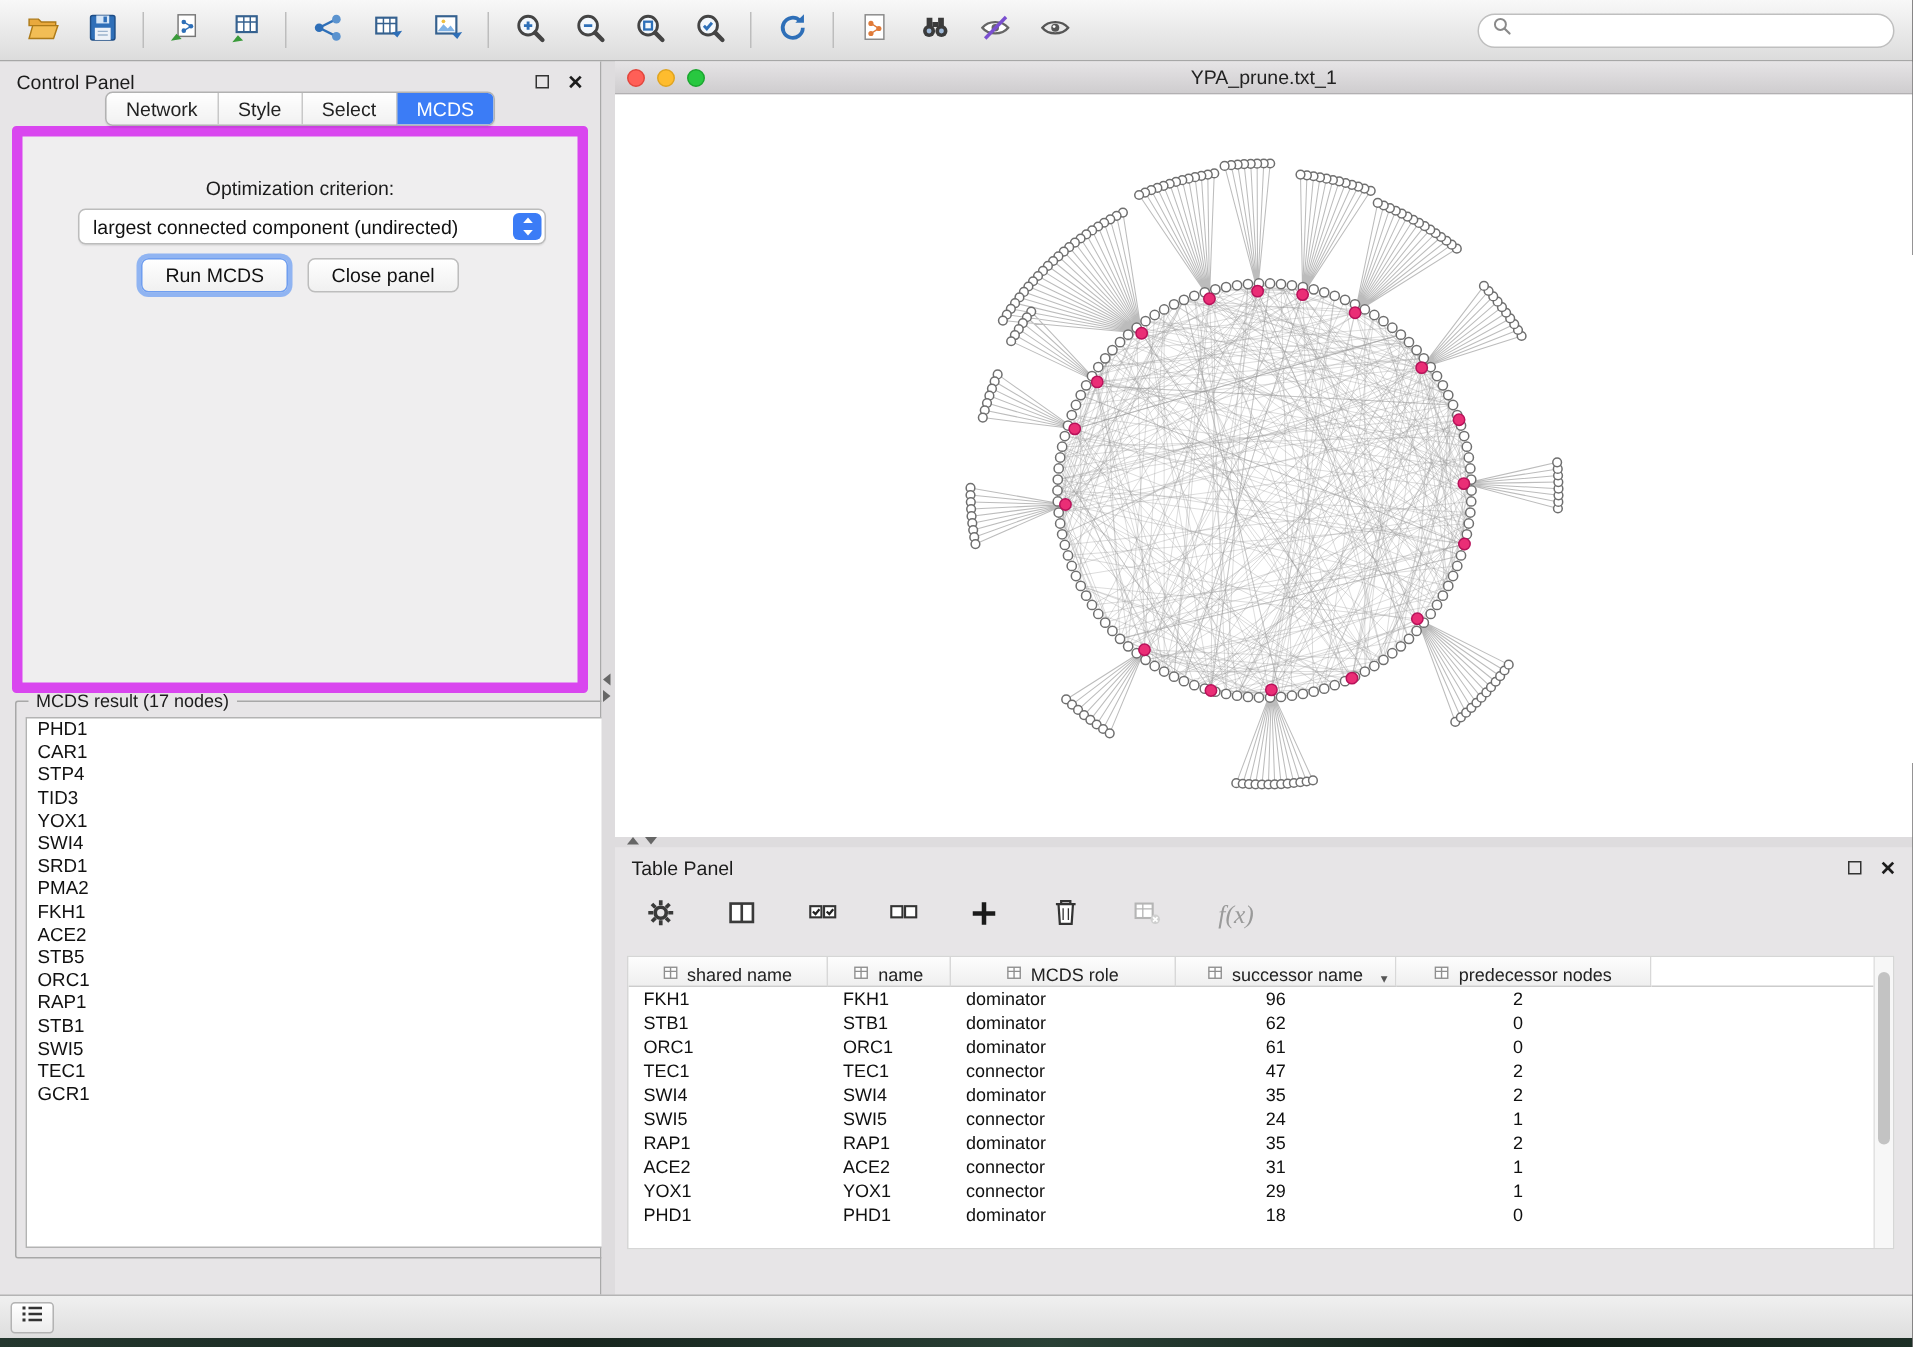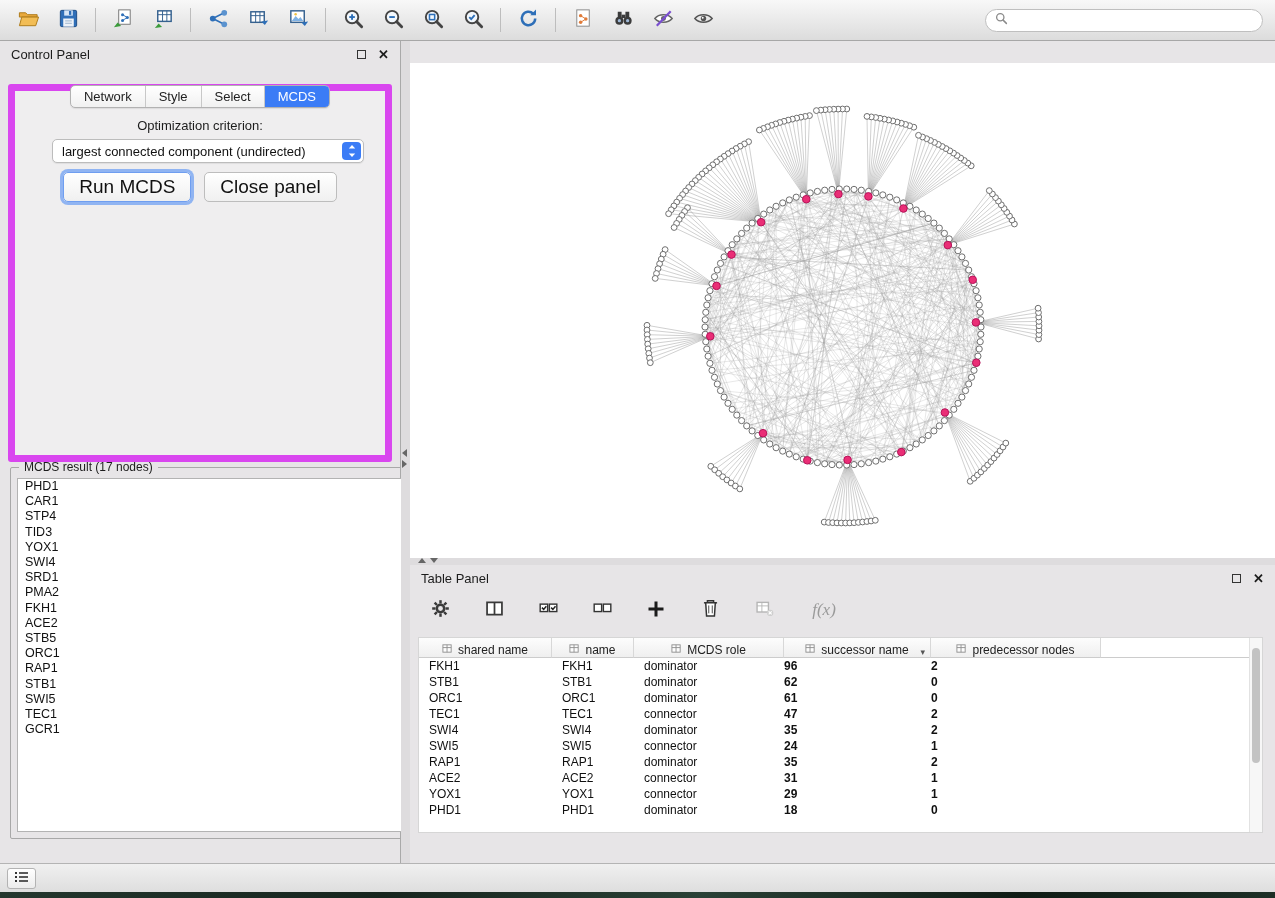--- a/index.html
+++ b/index.html
@@ -20,38 +20,38 @@
 
   
   #control-panel{position:absolute;left:0;top:41px;width:401px;height:822px;
     background:#e7e5e7;border-right:1px solid #a9a9a9;}
   .panel-header{height:27px;display:flex;align-items:center;padding:0 11px;font-size:13px;color:#1c1c1c;}
   .win-btns{margin-left:auto;display:flex;align-items:center;gap:12px;}
   .float-btn{width:9px;height:9px;border:1.5px solid #333;display:inline-block;cursor:pointer;}
   .close-x{font-size:13px;font-weight:bold;color:#1c1c1c;line-height:1;cursor:pointer;}
 
   .seg-wrap{position:absolute;left:0;width:100%;display:flex;justify-content:center;z-index:2;}
-  #cp-tabs{top:44px;}
+  #cp-tabs{top:20px;}
   .seg{display:flex;border:1px solid #b2b2b2;border-radius:5px;overflow:hidden;
     background:linear-gradient(#ffffff,#f1f1f1);box-shadow:0 1px 1px rgba(0,0,0,.08);}
   .seg-item{padding:3px 13px;font-size:13px;color:#222;border-left:1px solid #c8c8c8;cursor:pointer;white-space:nowrap;}
   .seg-item:first-child{border-left:none;}
   .seg-item.active{background:#3b7cf6;color:#fff;}
 
   #tab-pane{position:absolute;left:8px;top:43px;width:384px;height:378px;
     background:#efeeef;border:7px solid #d946ef;border-radius:3px;z-index:1;}
   #opt-label{position:absolute;left:0;top:27px;width:100%;text-align:center;font-size:13px;color:#1c1c1c;}
   #criterion{position:absolute;left:37px;top:48px;width:312px;height:24px;background:#fff;
     border:1px solid #bcbcbc;border-radius:5px;display:flex;align-items:center;
     padding:0 26px 0 9px;font-size:13px;color:#111;cursor:pointer;box-shadow:0 1px 1px rgba(0,0,0,.07);}
   .pop-cap{position:absolute;right:2px;top:2px;width:19px;height:18px;background:#3b7cf6;
     border-radius:4px;display:flex;align-items:center;justify-content:center;}
   #cp-buttons{position:absolute;left:0;top:81px;width:100%;display:flex;justify-content:center;gap:13px;}
   .btn{background:linear-gradient(#ffffff,#f0f0f0);border:1px solid #bdbdbd;border-radius:5px;
-    padding:3px 15px;font-size:19px;color:#111;cursor:pointer;}
+    padding:3px 15px;font-size:13px;color:#111;cursor:pointer;}
   .btn.focused{box-shadow:0 0 0 3px rgba(66,133,244,.55);border-color:#6f9ef0;}
 
   #mcds-fieldset{position:absolute;left:10px;top:426px;width:452px;height:372px;
     border:1px solid #a8a8a8;border-radius:2px;}
   #mcds-legend{position:absolute;left:8px;top:-8px;background:#e7e5e7;padding:0 5px;
     font-size:12px;color:#1c1c1c;}
   #mcds-listbox{position:absolute;left:6px;right:6px;top:10px;bottom:6px;background:#fff;
     border:1px solid #b3b3b3;overflow:hidden;}
   .list-item{font-size:12.5px;color:#111;line-height:15.2px;padding-left:7px;cursor:default;}
 
@@ -85,21 +85,21 @@
   #table-wrap{position:absolute;left:8px;top:72px;width:845px;height:196px;background:#fff;
     border:1px solid #d6d6d6;overflow:hidden;}
   #thead{display:flex;height:20px;}
   .th{background:linear-gradient(#fdfdfd,#efefef);border-right:1px solid #d8d8d8;
     border-bottom:1px solid #cccccc;display:flex;align-items:flex-end;justify-content:center;
     gap:5px;font-size:12px;color:#222;position:relative;cursor:pointer;}
   .th .chev{position:absolute;right:5px;font-size:9px;color:#555;}
   .tr{display:flex;height:16px;align-items:center;cursor:default;}
   .td{font-size:12px;color:#101010;overflow:hidden;white-space:nowrap;}
   .td.txt{padding-left:10px;}
-  .td.num{text-align:left;font-weight:bold;}
+  .td.num{text-align:center;}
   #vscroll{position:absolute;right:0;top:0;bottom:0;width:13px;background:#f7f7f7;
     border-left:1px solid #e2e2e2;}
   #vthumb{position:absolute;left:2px;right:2px;top:10px;height:115px;background:#c3c3c3;border-radius:5px;cursor:pointer;}
   #tp-tabs{top:270px;}
 
   
   #status-bar{position:absolute;left:0;top:863px;width:1275px;height:29px;
     background:linear-gradient(#f0f0f0,#dedede);border-top:1px solid #b4b4b4;}
   #menu-btn{position:absolute;left:7px;top:4px;width:29px;height:21px;background:linear-gradient(#fff,#ececec);
     border:1px solid #b3b3b3;border-radius:3px;display:flex;align-items:center;justify-content:center;cursor:pointer;}
@@ -345,20 +345,28 @@
 
   <div id="v-split">
     <div class="split-arrows">
       <span class="tri-l"></span>
       <span class="tri-r"></span>
     </div>
   </div>
 
   <div id="right">
 
+    <div id="net-titlebar">
+      <div id="net-title">YPA_prune.txt_1</div>
+      <div class="traffic">
+        <span class="tl red"></span>
+        <span class="tl yellow"></span>
+        <span class="tl green"></span>
+      </div>
+    </div>
 
     <div id="net-canvas">
       <svg id="net-svg" viewBox="0 0 865 495" width="865" height="495">
           <path d="M558.7 207L393.2 396.1M567.9 234.8L539.2 175.9M506.2 147L472.8 396.1M322.2 181.7L529.3 165.1M299.9 300.3L379.3 136.9M570.8 271.3L299.9 300.3M422 126.4L314.1 193.9M295.2 256.7L551.9 193.9M564 307.3L523.9 367.9M295 264L570.2 278.7M548 340.3L444 126.4M342.1 367.9L479.8 134.2M534.4 357.6L569.2 286M372.7 139.9L499.9 143.3M296.8 286L372.7 139.9M372.7 388.1L569.2 286M570.2 249.3L342.1 367.9M393.2 396.1L551.9 193.9M548 187.7L393.2 131.9M465.8 398.1L561.5 213.7M414.7 400.8L506.2 147M296.8 286L407.4 128.4M414.7 400.8L386.2 134.2M298.1 234.8L512.3 376.9M302 220.7L523.9 160.1M393.2 131.9L372.7 388.1M512.3 151.1L555.5 327.6M299.9 227.7L569.2 286M310.5 327.6L493.3 388.1M479.8 134.2L444 401.6M326.8 352.1L570.2 278.7M539.2 352.1L302 307.3M570.2 249.3L359.8 381M534.4 170.4L386.2 393.8M570.8 271.3L372.7 139.9M567.9 293.2L429.3 126M336.7 362.9L564 307.3M298.1 293.2L318 187.7M451.3 127.2L529.3 362.9M310.5 200.4L566.1 300.3M331.6 170.4L499.9 384.7M347.8 372.5L499.9 384.7M570.2 249.3L551.9 334.1M366.1 384.7L296.8 242M551.9 334.1L555.5 200.4M551.9 334.1L444 126.4M400.2 129.9L555.5 200.4M372.7 139.9L472.8 396.1M472.8 131.9L436.7 402M314.1 193.9L558.7 207M342.1 160.1L558.7 321M295.8 249.3L331.6 170.4M326.8 352.1L295.2 271.3M299.9 300.3L529.3 165.1M523.9 367.9L326.8 175.9M331.6 357.6L295.8 278.7M569.2 286L359.8 147M347.8 155.5L295.2 271.3M534.4 170.4L414.7 400.8M318 340.3L558.7 207M523.9 367.9L486.7 136.9M566.1 300.3L393.2 131.9M543.8 181.7L379.3 136.9M372.7 388.1L318 187.7M571 264L393.2 396.1M295.2 256.7L372.7 388.1M331.6 357.6L436.7 402M379.3 136.9L534.4 170.4M569.2 286L465.8 398.1M506.2 147L558.7 207M331.6 170.4L518.2 155.5M570.8 256.7L506.2 381M295 264L331.6 357.6M451.3 400.8L444 126.4M486.7 136.9L372.7 388.1M386.2 393.8L539.2 352.1M310.5 327.6L486.7 391.1M314.1 193.9L558.7 207M548 340.3L326.8 175.9M366.1 143.3L555.5 327.6M558.7 207L295.8 249.3M336.7 362.9L436.7 402M379.3 136.9L298.1 293.2M543.8 181.7L366.1 384.7M372.7 388.1L558.7 321M548 340.3L353.7 376.9M570.2 249.3L336.7 165.1M571 264L318 187.7M512.3 376.9L566.1 227.7M347.8 155.5L295.8 278.7M567.9 234.8L506.2 381M558.7 321L555.5 200.4M558.7 207L353.7 151.1M386.2 134.2L506.2 381M296.8 286L414.7 400.8M436.7 126L322.2 346.3M499.9 384.7L570.2 278.7M436.7 126L326.8 175.9M310.5 200.4L310.5 327.6M295 264L499.9 143.3M472.8 396.1L295.2 271.3M569.2 286L302 307.3M561.5 213.7L570.2 278.7M379.3 136.9L444 401.6M499.9 384.7L523.9 160.1M366.1 143.3L366.1 384.7M400.2 398.1L298.1 234.8M548 340.3L400.2 129.9M569.2 286L506.2 147M295 264L479.8 393.8M379.3 136.9L558.7 207M499.9 143.3L499.9 384.7M353.7 151.1L407.4 399.6M302 220.7L451.3 127.2M379.3 136.9L295.2 271.3M429.3 126L512.3 151.1M567.9 293.2L414.7 400.8M444 401.6L379.3 136.9M326.8 175.9L366.1 384.7M326.8 175.9L336.7 362.9M336.7 165.1L295.2 271.3M551.9 193.9L436.7 402M512.3 376.9L444 126.4M422 401.6L295.2 271.3M302 220.7L436.7 402M295.2 256.7L555.5 200.4M561.5 213.7L407.4 399.6M304.5 213.7L400.2 398.1M555.5 327.6L571 264M558.7 321L543.8 181.7M564 307.3L304.5 213.7M393.2 396.1L567.9 234.8M295.2 271.3L326.8 175.9M539.2 175.9L310.5 200.4M318 187.7L386.2 393.8M566.1 300.3L310.5 200.4M472.8 396.1L548 187.7M570.2 249.3L304.5 213.7M543.8 181.7L298.1 293.2M304.5 213.7L353.7 376.9M451.3 127.2L353.7 376.9M331.6 170.4L295.2 256.7M322.2 346.3L295.8 278.7M512.3 376.9L400.2 398.1M318 187.7L566.1 300.3M523.9 367.9L551.9 193.9M295 264L548 340.3M506.2 381L422 126.4M379.3 136.9L318 187.7M570.8 256.7L451.3 127.2M347.8 372.5L472.8 131.9M479.8 134.2L539.2 175.9M458.6 128.4L539.2 175.9M551.9 334.1L353.7 376.9M567.9 293.2L331.6 170.4M512.3 376.9L451.3 127.2M569.2 242L304.5 314.3M555.5 327.6L534.4 170.4M534.4 170.4L296.8 242M299.9 227.7L571 264M386.2 134.2L436.7 402M548 187.7L347.8 155.5M529.3 165.1L414.7 400.8M561.5 314.3L318 340.3M465.8 398.1L458.6 128.4M566.1 300.3L322.2 346.3M347.8 155.5L543.8 346.3M314.1 193.9L407.4 128.4M366.1 384.7L499.9 384.7M359.8 147L342.1 367.9M529.3 165.1L353.7 151.1M307.3 321L436.7 126M570.8 256.7L518.2 155.5M414.7 400.8L543.8 346.3M539.2 352.1L393.2 396.1M379.3 391.1L429.3 126M566.1 227.7L298.1 234.8M407.4 399.6L472.8 396.1M295.2 271.3L499.9 143.3M534.4 170.4L570.2 278.7M570.2 278.7L307.3 321M539.2 175.9L336.7 362.9M386.2 393.8L555.5 327.6M295.2 271.3L318 340.3M566.1 227.7L326.8 175.9M307.3 321L366.1 143.3M342.1 367.9L465.8 398.1M322.2 346.3L465.8 398.1M422 126.4L336.7 362.9M298.1 234.8L551.9 334.1M422 401.6L322.2 181.7M529.3 165.1L298.1 234.8M295.2 256.7L479.8 393.8M414.7 127.2L567.9 234.8M414.7 127.2L570.8 271.3M465.8 129.9L400.2 129.9M414.7 400.8L539.2 175.9M564 307.3L569.2 242M336.7 165.1L479.8 134.2M548 187.7L359.8 381M543.8 346.3L569.2 286M539.2 175.9L326.8 352.1M436.7 402L336.7 165.1M506.2 381L336.7 165.1M523.9 160.1L322.2 181.7M336.7 362.9L429.3 402M296.8 242L561.5 213.7M564 307.3L336.7 362.9M569.2 242L295.8 278.7M534.4 170.4L295.2 271.3M529.3 165.1L366.1 384.7M379.3 391.1L529.3 362.9M386.2 393.8L570.8 256.7M299.9 300.3L331.6 170.4M407.4 399.6L422 126.4M351.1 159.2L304.5 314.3M351.1 159.2L566.1 227.7M351.1 159.2L296.8 286M351.1 159.2L458.6 128.4M351.1 159.2L499.9 384.7M351.1 159.2L571 264M351.1 159.2L499.9 384.7M351.1 159.2L558.7 207M351.1 159.2L506.2 381M396.3 136.2L555.5 200.4M396.3 136.2L372.7 388.1M396.3 136.2L555.5 327.6M396.3 136.2L570.8 256.7M396.3 136.2L451.3 127.2M396.3 136.2L359.8 381M396.3 136.2L486.7 391.1M396.3 136.2L407.4 399.6M396.3 136.2L379.3 136.9M428.4 131.1L465.8 129.9M428.4 131.1L486.7 391.1M428.4 131.1L366.1 384.7M428.4 131.1L331.6 357.6M428.4 131.1L529.3 362.9M428.4 131.1L548 187.7M428.4 131.1L295.8 249.3M428.4 131.1L302 307.3M428.4 131.1L529.3 362.9M458.4 133.4L326.8 352.1M458.4 133.4L379.3 391.1M458.4 133.4L296.8 242M458.4 133.4L534.4 357.6M458.4 133.4L400.2 129.9M458.4 133.4L379.3 391.1M458.4 133.4L569.2 286M458.4 133.4L518.2 155.5M458.4 133.4L298.1 234.8M493.4 145.5L551.9 334.1M493.4 145.5L342.1 160.1M493.4 145.5L564 307.3M493.4 145.5L310.5 200.4M493.4 145.5L318 187.7M493.4 145.5L555.5 200.4M493.4 145.5L379.3 136.9M493.4 145.5L436.7 402M493.4 145.5L429.3 402M537.8 182.1L295 264M537.8 182.1L570.8 256.7M537.8 182.1L444 401.6M537.8 182.1L307.3 207M537.8 182.1L353.7 151.1M537.8 182.1L523.9 160.1M537.8 182.1L543.8 181.7M537.8 182.1L512.3 376.9M537.8 182.1L298.1 293.2M565.9 259.4L570.2 249.3M565.9 259.4L570.8 256.7M565.9 259.4L372.7 388.1M565.9 259.4L372.7 139.9M565.9 259.4L393.2 131.9M565.9 259.4L444 126.4M565.9 259.4L529.3 165.1M565.9 259.4L569.2 242M565.9 259.4L451.3 127.2M534.9 349.5L379.3 136.9M534.9 349.5L558.7 207M534.9 349.5L422 126.4M534.9 349.5L436.7 126M534.9 349.5L318 187.7M534.9 349.5L444 401.6M534.9 349.5L543.8 181.7M534.9 349.5L571 264M534.9 349.5L310.5 327.6M437.6 396.9L506.2 381M437.6 396.9L506.2 147M437.6 396.9L566.1 227.7M437.6 396.9L295 264M437.6 396.9L436.7 402M437.6 396.9L479.8 134.2M437.6 396.9L422 401.6M437.6 396.9L548 187.7M437.6 396.9L310.5 327.6M353 370.2L523.9 160.1M353 370.2L347.8 155.5M353 370.2L393.2 396.1M353 370.2L493.3 139.9M353 370.2L512.3 376.9M353 370.2L555.5 200.4M353 370.2L366.1 143.3M353 370.2L298.1 234.8M353 370.2L393.2 396.1M300.3 273.3L451.3 127.2M300.3 273.3L548 187.7M300.3 273.3L295.2 271.3M300.3 273.3L564 220.7M300.3 273.3L512.3 376.9M300.3 273.3L555.5 327.6M300.3 273.3L379.3 136.9M300.3 273.3L299.9 227.7M300.3 273.3L436.7 126M306.5 222.9L472.8 131.9M306.5 222.9L322.2 181.7M306.5 222.9L298.1 234.8M306.5 222.9L458.6 399.6M306.5 222.9L523.9 160.1M306.5 222.9L558.7 321M306.5 222.9L564 307.3M306.5 222.9L523.9 160.1M306.5 222.9L523.9 160.1M321.5 191.6L539.2 175.9M321.5 191.6L359.8 381M321.5 191.6L567.9 234.8M321.5 191.6L304.5 213.7M321.5 191.6L342.1 367.9M321.5 191.6L529.3 165.1M321.5 191.6L570.2 249.3M321.5 191.6L295 264M321.5 191.6L331.6 170.4M562.7 216.8L512.3 376.9M562.7 216.8L543.8 181.7M562.7 216.8L295.2 256.7M562.7 216.8L414.7 400.8M562.7 216.8L458.6 399.6M562.7 216.8L518.2 372.5M562.7 216.8L342.1 367.9M562.7 216.8L551.9 193.9M562.7 216.8L331.6 357.6M562.7 216.8L295.8 278.7M566.3 299.7L429.3 126M566.3 299.7L336.7 362.9M566.3 299.7L561.5 213.7M566.3 299.7L571 264M566.3 299.7L295.2 256.7M566.3 299.7L506.2 147M566.3 299.7L534.4 170.4M566.3 299.7L359.8 147M566.3 299.7L295 264M566.3 299.7L331.6 357.6M491.3 389.1L558.7 207M491.3 389.1L366.1 143.3M491.3 389.1L353.7 376.9M491.3 389.1L336.7 165.1M491.3 389.1L539.2 175.9M491.3 389.1L407.4 399.6M491.3 389.1L534.4 170.4M491.3 389.1L529.3 165.1M491.3 389.1L444 401.6M491.3 389.1L331.6 170.4M397.3 397.3L353.7 151.1M397.3 397.3L566.1 227.7M397.3 397.3L436.7 126M397.3 397.3L295.8 249.3M397.3 397.3L458.6 399.6M397.3 397.3L422 126.4M397.3 397.3L451.3 400.8M397.3 397.3L295.8 249.3M397.3 397.3L400.2 129.9M397.3 397.3L436.7 126" stroke="#9a9a9a" stroke-width="0.55" opacity="0.42" fill="none"></path>
           <path d="M351.1 159.2L338.6 78.7M351.1 159.2L334.4 80.9M351.1 159.2L330.2 83.2M351.1 159.2L326.1 85.5M351.1 159.2L322.1 88M351.1 159.2L318.1 90.6M351.1 159.2L314.2 93.3M351.1 159.2L310.4 96M351.1 159.2L306.6 98.8M351.1 159.2L302.8 101.8M351.1 159.2L299.2 104.8M351.1 159.2L295.6 107.9M351.1 159.2L292.1 111M351.1 159.2L288.6 114.3M351.1 159.2L285.3 117.6M351.1 159.2L282 121M351.1 159.2L278.7 124.5M351.1 159.2L275.6 128M351.1 159.2L272.6 131.6M351.1 159.2L269.6 135.3M351.1 159.2L266.7 139.1M351.1 159.2L263.9 142.9M351.1 159.2L261.2 146.8M351.1 159.2L258.6 150.7M396.3 136.2L399.5 52.6M396.3 136.2L395.2 53.4M396.3 136.2L390.9 54.2M396.3 136.2L386.7 55.1M396.3 136.2L382.4 56.1M396.3 136.2L378.2 57.1M396.3 136.2L374 58.3M396.3 136.2L369.8 59.5M396.3 136.2L365.7 60.9M396.3 136.2L361.6 62.3M396.3 136.2L357.5 63.8M396.3 136.2L353.4 65.4M396.3 136.2L349.4 67M428.4 131.1L436.8 46M428.4 131.1L432.5 46M428.4 131.1L428.1 46.1M428.4 131.1L423.8 46.2M428.4 131.1L419.4 46.4M428.4 131.1L415.1 46.7M428.4 131.1L410.8 47.1M428.4 131.1L406.4 47.6M458.4 133.4L503.8 64.2M458.4 133.4L499.6 62.7M458.4 133.4L495.5 61.4M458.4 133.4L491.3 60.2M458.4 133.4L487.1 59M458.4 133.4L482.8 57.9M458.4 133.4L478.6 57M458.4 133.4L474.3 56.1M458.4 133.4L470 55.3M458.4 133.4L465.7 54.5M458.4 133.4L461.3 53.9M458.4 133.4L457 53.4M493.4 145.5L561.2 102.8M493.4 145.5L557.8 100.1M493.4 145.5L554.3 97.5M493.4 145.5L550.7 95M493.4 145.5L547.1 92.5M493.4 145.5L543.5 90.1M493.4 145.5L539.8 87.8M493.4 145.5L536 85.6M493.4 145.5L532.2 83.5M493.4 145.5L528.3 81.4M493.4 145.5L524.5 79.4M493.4 145.5L520.5 77.5M493.4 145.5L516.6 75.7M493.4 145.5L512.5 74M493.4 145.5L508.5 72.3M537.8 182.1L604.4 161M537.8 182.1L602 157M537.8 182.1L599.5 153.1M537.8 182.1L596.8 149.3M537.8 182.1L594.1 145.5M537.8 182.1L591.3 141.8M537.8 182.1L588.4 138.1M537.8 182.1L585.5 134.6M537.8 182.1L582.4 131M537.8 182.1L579.3 127.6M565.9 259.4L628.6 276M565.9 259.4L628.9 271.6M565.9 259.4L629 267.2M565.9 259.4L629 262.8M565.9 259.4L628.9 258.4M565.9 259.4L628.7 254M565.9 259.4L628.5 249.6M565.9 259.4L628.1 245.2M534.9 349.5L560.2 418.3M534.9 349.5L563.9 415.3M534.9 349.5L567.4 412.1M534.9 349.5L570.9 408.9M534.9 349.5L574.3 405.5M534.9 349.5L577.6 402.1M534.9 349.5L580.9 398.6M534.9 349.5L584 395.1M534.9 349.5L587.1 391.5M534.9 349.5L590.1 387.8M534.9 349.5L593 384M534.9 349.5L595.8 380.1M437.6 396.9L414.2 459.1M437.6 396.9L418.5 459.5M437.6 396.9L422.7 459.7M437.6 396.9L427 459.9M437.6 396.9L431.3 460M437.6 396.9L435.6 460M437.6 396.9L439.8 459.9M437.6 396.9L444.1 459.7M437.6 396.9L448.4 459.4M437.6 396.9L452.6 459M437.6 396.9L456.9 458.5M437.6 396.9L461.1 458M437.6 396.9L465.3 457.3M353 370.2L300.8 403.3M353 370.2L304.7 406.8M353 370.2L308.7 410.3M353 370.2L312.7 413.7M353 370.2L316.9 416.9M353 370.2L321.1 420M353 370.2L325.4 423M353 370.2L329.8 425.9M300.3 273.3L237 262.3M300.3 273.3L237 267M300.3 273.3L237.2 271.7M300.3 273.3L237.4 276.4M300.3 273.3L237.7 281.1M300.3 273.3L238.2 285.8M300.3 273.3L238.8 290.4M300.3 273.3L239.5 295.1M300.3 273.3L240.3 299.7M306.5 222.9L255.1 186.6M306.5 222.9L253.1 191.3M306.5 222.9L251.3 196.1M306.5 222.9L249.6 200.8M306.5 222.9L248 205.7M306.5 222.9L246.5 210.5M306.5 222.9L245.2 215.4M321.5 191.6L277.5 144.7M321.5 191.6L274.6 148.5M321.5 191.6L271.9 152.4M321.5 191.6L269.2 156.4M321.5 191.6L266.6 160.4M321.5 191.6L264.1 164.5" stroke="#8f8f8f" stroke-width="0.7" opacity="0.6" fill="none"></path>
           <g>
             <circle cx="571" cy="264" r="3.1" fill="#ffffff" stroke="#6f6f6f" stroke-width="1"></circle>
             <circle cx="570.8" cy="256.7" r="3.1" fill="#ffffff" stroke="#6f6f6f" stroke-width="1"></circle>
             <circle cx="570.2" cy="249.3" r="3.1" fill="#ffffff" stroke="#6f6f6f" stroke-width="1"></circle>
             <circle cx="569.2" cy="242" r="3.1" fill="#ffffff" stroke="#6f6f6f" stroke-width="1"></circle>

